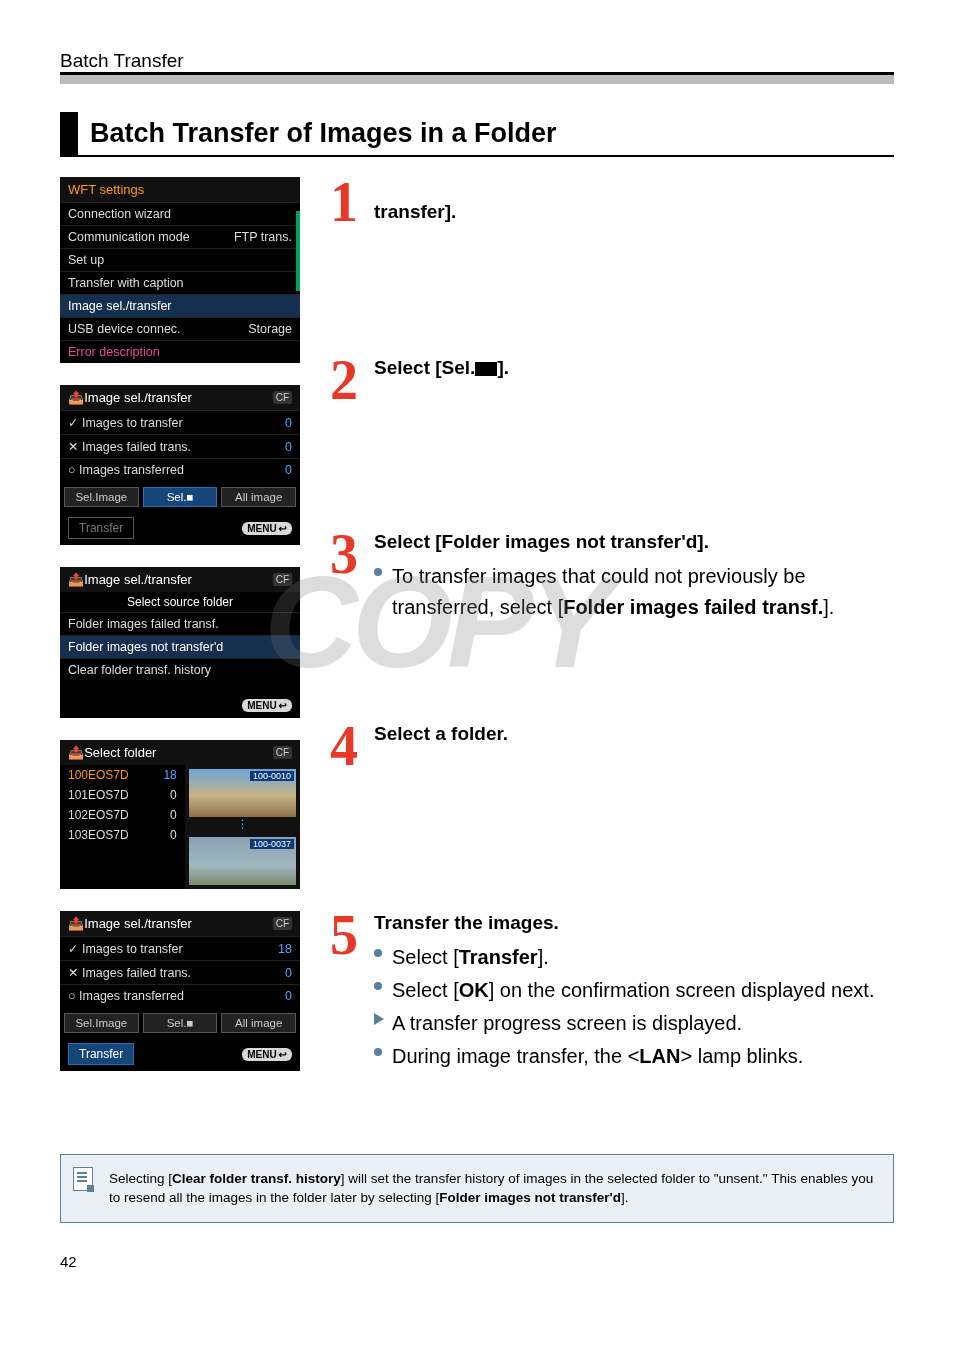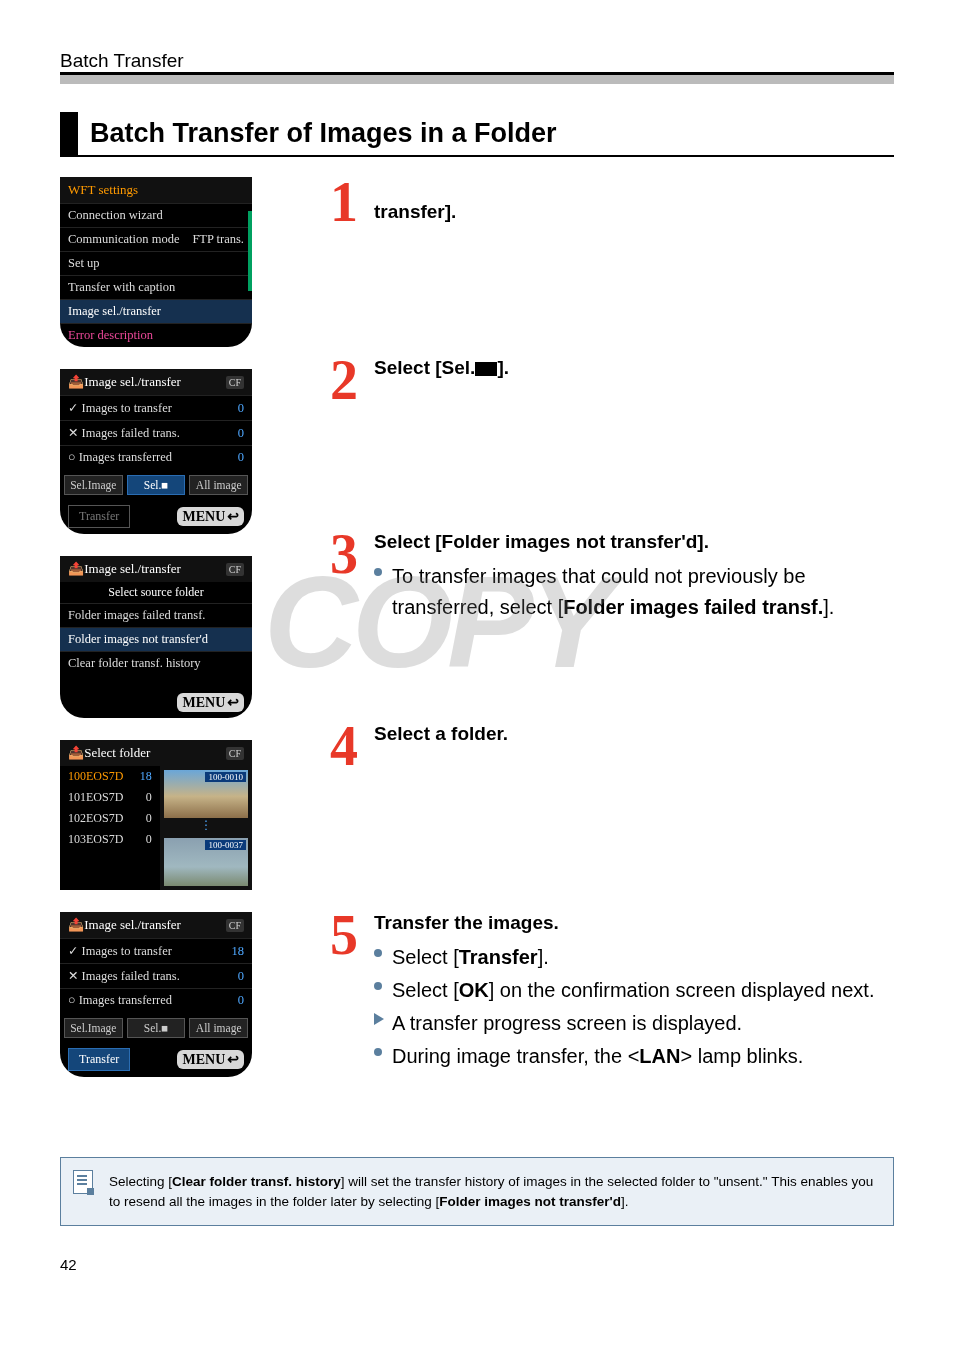--- a/index.html
+++ b/index.html
@@ -43,25 +43,24 @@
     flex-direction: column;
     gap: 22px;
   }
   .right-col {
     flex: 1;
   }
   
   .cam {
     background: #000;
     color: #ddd;
-    font-family: Liberation Serif, serif;
+    font-family: Liberation Sans, sans-serif;
     font-size: 12.5px;
     position: relative;
-    width: 192px;
-    border-radius: 24px;
+    width: 240px;
   }
   .cam-title {
     background: #111;
     color: #ff9a00;
     padding: 5px 8px;
     font-size: 13px;
     display: flex;
     justify-content: space-between;
     align-items: center;
   }
@@ -102,21 +101,21 @@
   .cam-btn.active { background: #14467a; color: #fff; border-color: #2a6db3; }
   .cam-footer {
     display: flex;
     justify-content: space-between;
     align-items: center;
     padding: 4px 8px 6px;
   }
   .menu-chip {
     background: #d8d8d8;
     color: #000;
-    font-size: 14px;
+    font-size: 10px;
     font-weight: bold;
     padding: 1px 5px;
     border-radius: 6px;
     display: inline-flex;
     align-items: center;
     gap: 2px;
   }
   .transfer-btn {
     border: 1px solid #555;
     padding: 3px 10px;
@@ -334,20 +333,24 @@
               <span>FTP trans.</span>
             </div>
           <div class="cam-row">
               <span>Set up</span>
             </div>
           <div class="cam-row">
               <span>Transfer with caption</span>
             </div>
           <div class="cam-row highlight">
               <span>Image sel./transfer</span>
+            </div>
+          <div class="cam-row">
+              <span>USB device connec.</span>
+              <span>Storage</span>
             </div>
           <div class="cam-row dim">
               <span>Error description</span>
             </div>
         </div>
 
         <div class="cam">
           <div class="cam-title white">
             <span>📤<span>Image sel./transfer</span></span>
             <span class="cam-badge">CF</span>

